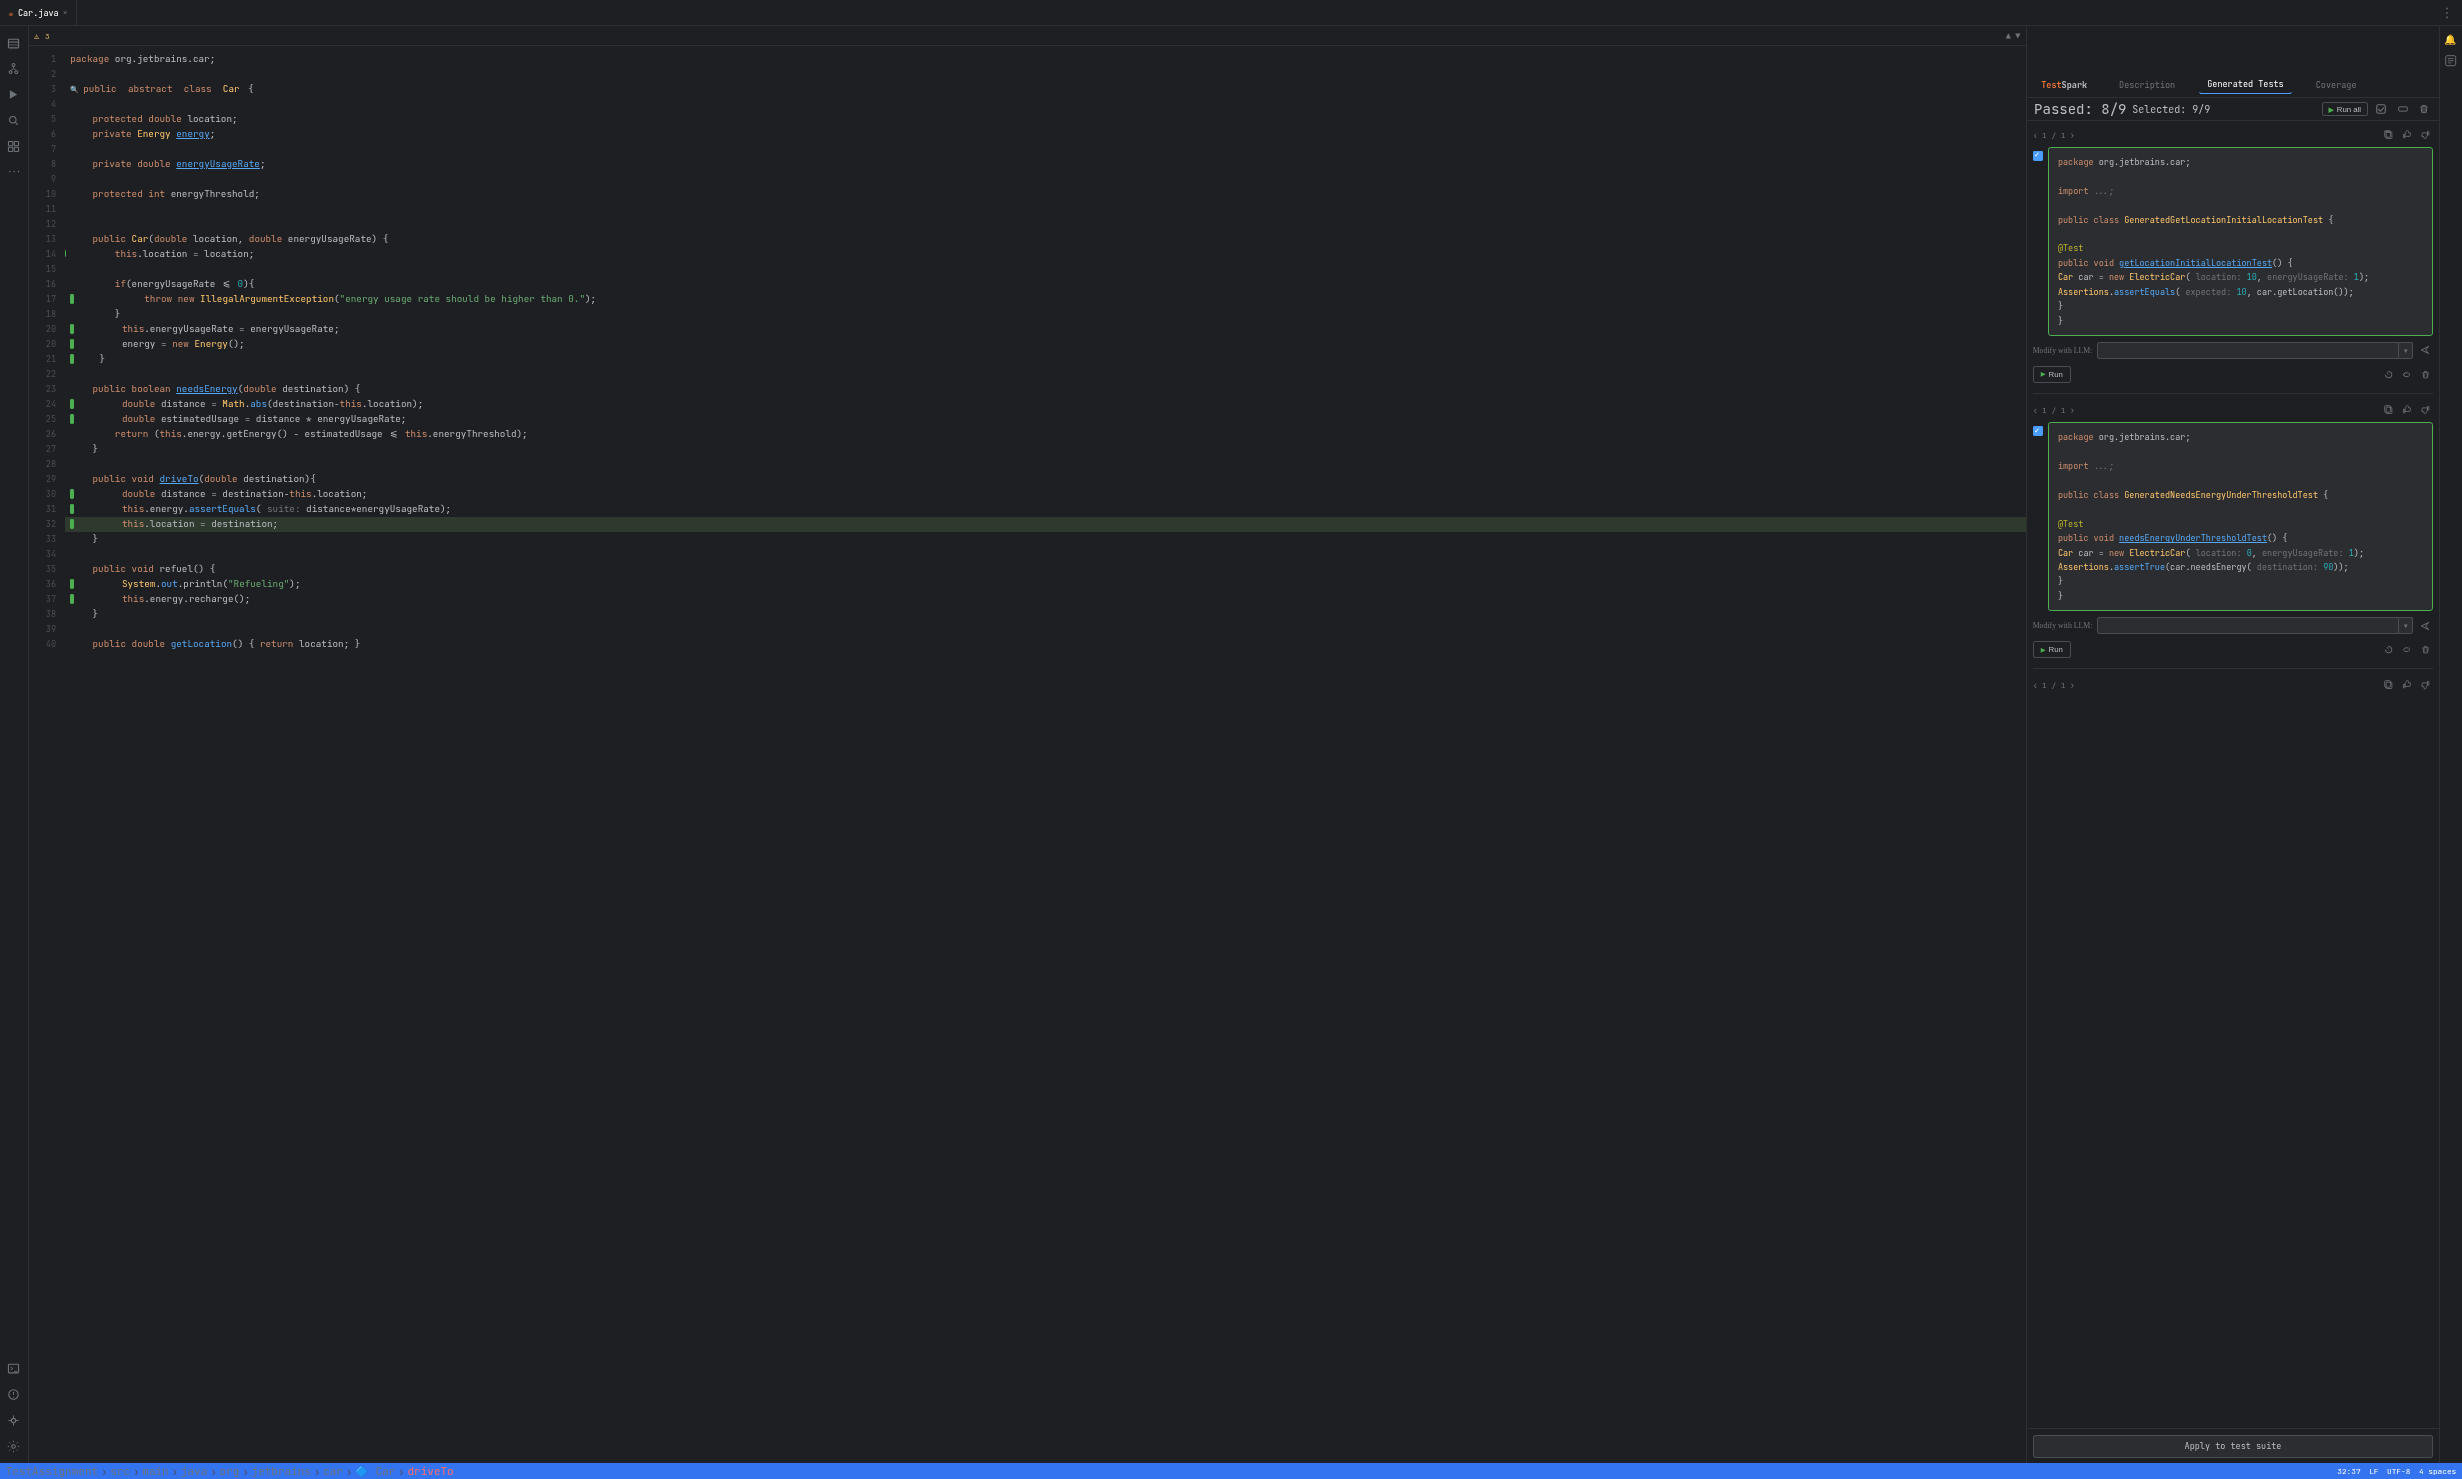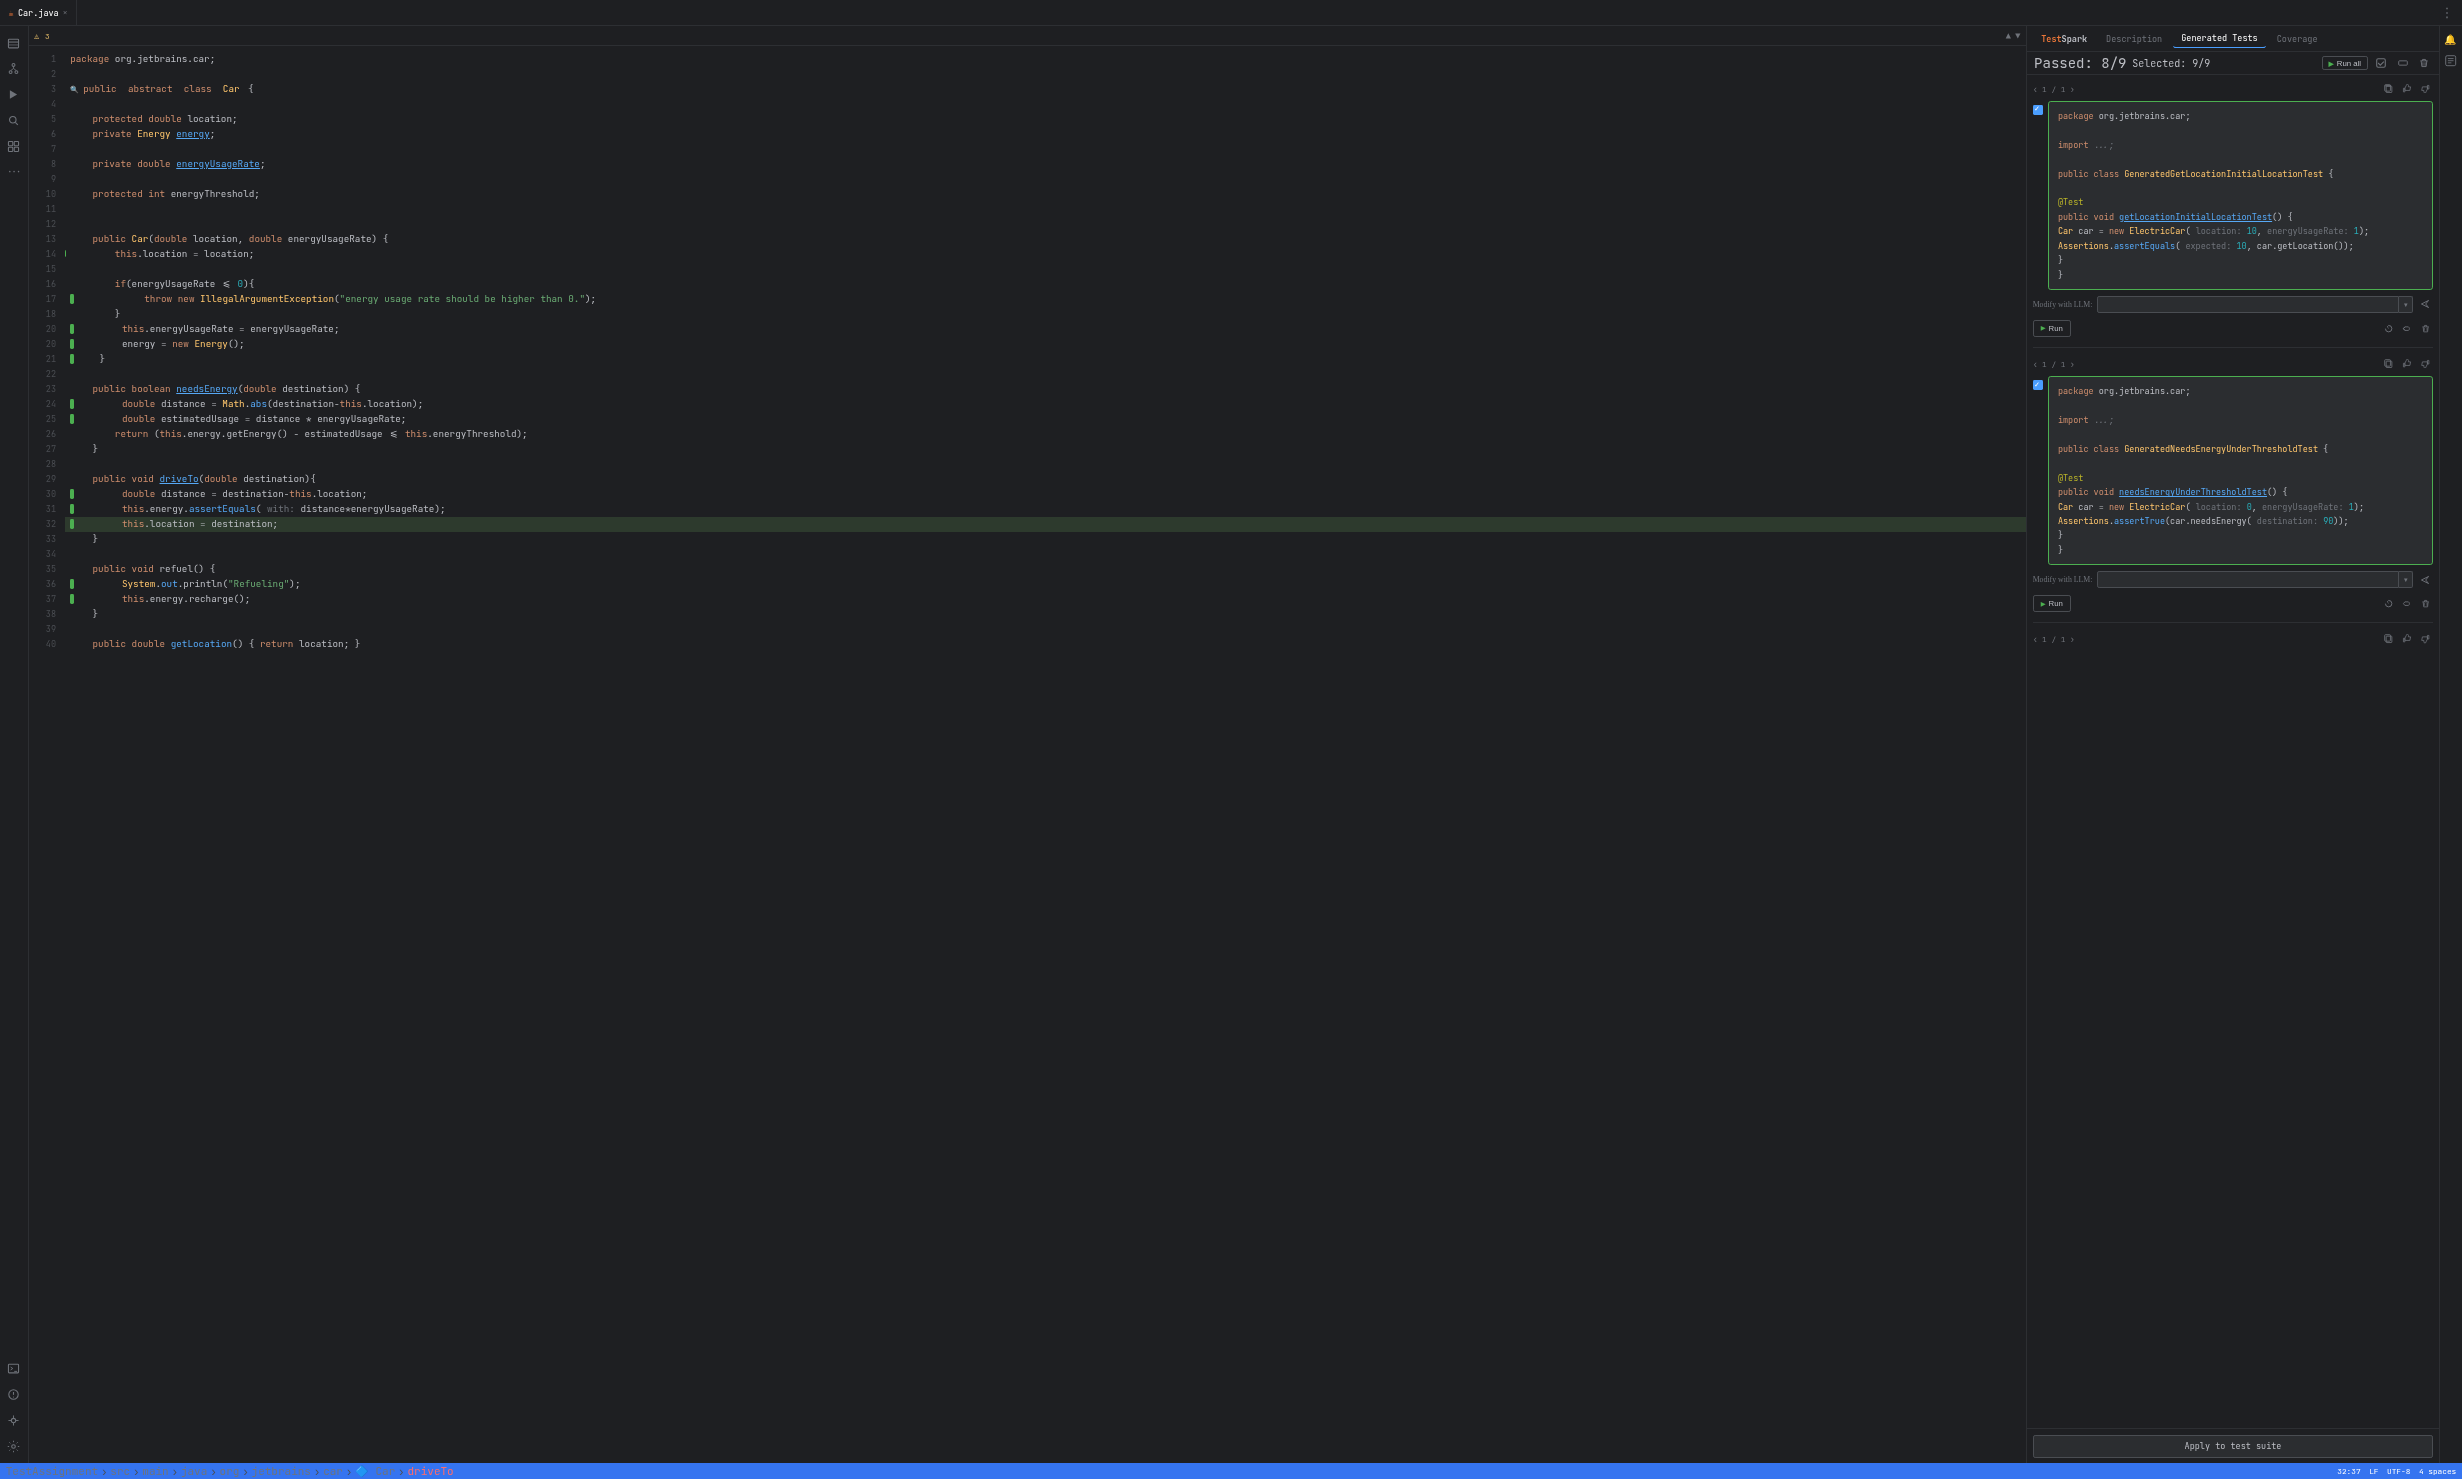--- a/index.html
+++ b/index.html
@@ -163,21 +163,22 @@
 
     
     .right-tabs {
       display: flex;
       align-items: center;
       background: #1e1f22;
       border-bottom: 0.7px solid #2d2f33;
       height: 26px;
       flex-shrink: 0;
       padding: 0 5.7px;
-      gap: 2px;
+      gap: 15px;
+      margin-top: 46px;
     }
     .right-tab {
       padding: 2.8px 8.5px;
       font-size: 8.5px;
       color: #6f737a;
       cursor: pointer;
       border-radius: 2.8px;
     }
     .right-tab.active {
       color: #ffffff;
@@ -686,21 +687,21 @@
           <span class="code-plain">    </span><span class="code-keyword">public</span><span class="code-plain"> </span><span class="code-keyword">void</span><span class="code-plain"> </span><span class="code-method underline">driveTo</span><span class="code-plain">(</span><span class="code-keyword">double</span><span class="code-plain"> destination){</span>
         </div>
 
         <div class="code-line">
           <span class="gutter-mark" style="width:4.3px;height:10px;background:#4caf50;display:inline-block;border-radius:1.4px;margin-right:2.8px;flex-shrink:0;"></span>
           <span class="code-plain">        </span><span class="code-keyword">double</span><span class="code-plain"> distance = destination-</span><span class="code-keyword">this</span><span class="code-plain">.location;</span>
         </div>
 
         <div class="code-line">
           <span class="gutter-mark" style="width:4.3px;height:10px;background:#4caf50;display:inline-block;border-radius:1.4px;margin-right:2.8px;flex-shrink:0;"></span>
-          <span class="code-plain">        </span><span class="code-keyword">this</span><span class="code-plain">.energy.</span><span class="code-method">assertEquals</span><span class="code-plain">( </span><span class="code-param">with:</span><span class="code-plain"> distance*energyUsageRate);</span>
+          <span class="code-plain">        </span><span class="code-keyword">this</span><span class="code-plain">.energy.</span><span class="code-method">assertEquals</span><span class="code-plain">( </span><span class="code-param">suite:</span><span class="code-plain"> distance*energyUsageRate);</span>
         </div>
 
         <div class="code-line" style="background:#2d3a2d;">
           <span class="gutter-mark" style="width:4.3px;height:10px;background:#4caf50;display:inline-block;border-radius:1.4px;margin-right:2.8px;flex-shrink:0;"></span>
           <span class="code-plain">        </span><span class="code-keyword">this</span><span class="code-plain">.location = destination;</span>
         </div>
 
         <div class="code-line">
           <span class="code-plain">    }</span>
         </div>

